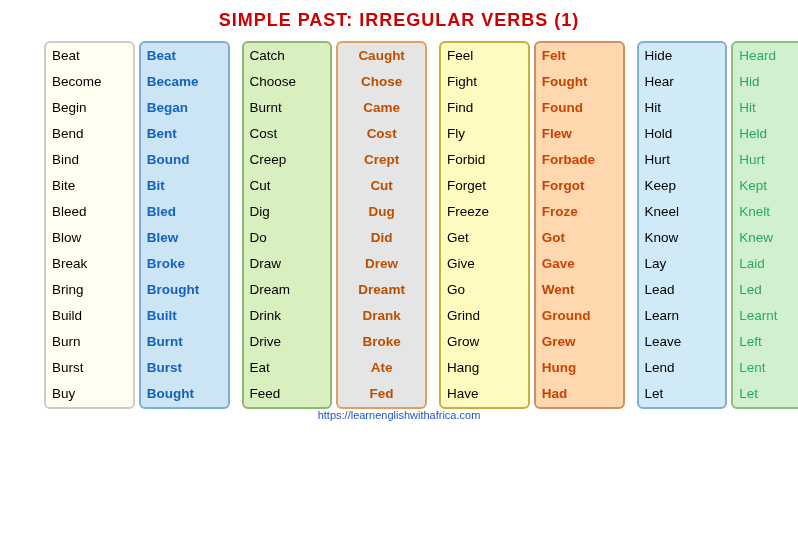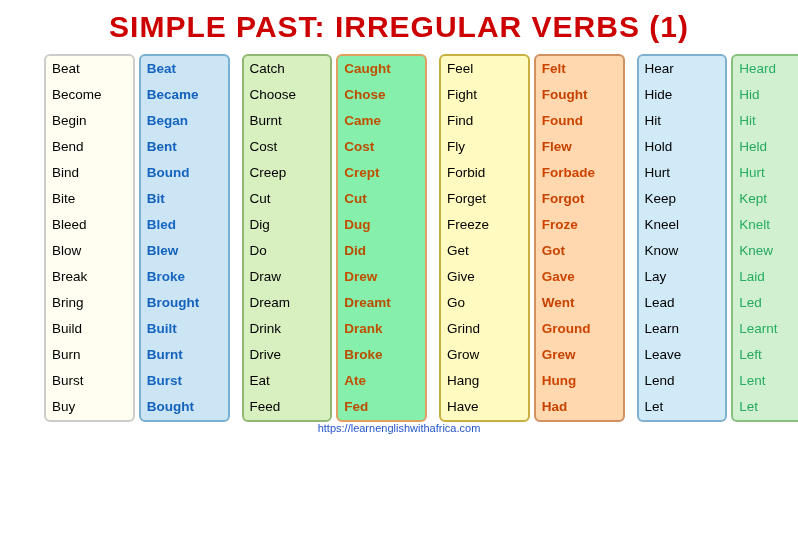--- a/index.html
+++ b/index.html
@@ -5,21 +5,21 @@
     * { margin: 0; padding: 0; box-sizing: border-box; }
     body {
       font-family: Arial, sans-serif;
       background: #fff;
       padding: 10px;
       width: 798px;
       min-height: 559px;
     }
     .title {
       text-align: center;
-      font-size: 30px;
+      font-size: 18px;
       font-weight: bold;
       color: #cc0000;
       margin-bottom: 10px;
       letter-spacing: 1px;
     }
     .table-container {
       display: flex;
       gap: 4px;
       width: 100%;
       margin-left: 34px;
@@ -39,21 +39,22 @@
     .col-blue {
       border-color: #7ab0d0;
       background: #cce5f5;
     }
     .col-green {
       border-color: #90b870;
       background: #d8f0c0;
     }
     .col-orange {
       border-color: #e0a060;
-      background: #86efac;
+      background: #e5e5e5;
+      align-items: center;
     }
     .col-yellow {
       border-color: #c8b040;
       background: #fffac0;
     }
     .col-peach {
       border-color: #d09060;
       background: #ffd8b0;
     }
     .col-light-blue {
@@ -184,22 +185,22 @@
       <div class="cell">Got</div>
       <div class="cell">Gave</div>
       <div class="cell">Went</div>
       <div class="cell">Ground</div>
       <div class="cell">Grew</div>
       <div class="cell">Hung</div>
       <div class="cell">Had</div>
     </div>
     <div style="width: 4px; flex-shrink: 0;"></div>
     <div class="col col-light-blue">
+      <div class="cell">Hide</div>
       <div class="cell">Hear</div>
-      <div class="cell">Hide</div>
       <div class="cell">Hit</div>
       <div class="cell">Hold</div>
       <div class="cell">Hurt</div>
       <div class="cell">Keep</div>
       <div class="cell">Kneel</div>
       <div class="cell">Know</div>
       <div class="cell">Lay</div>
       <div class="cell">Lead</div>
       <div class="cell">Learn</div>
       <div class="cell">Leave</div>

